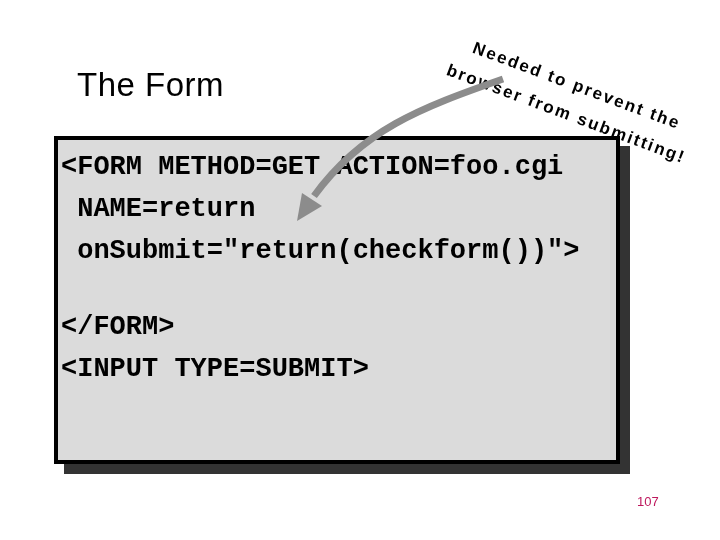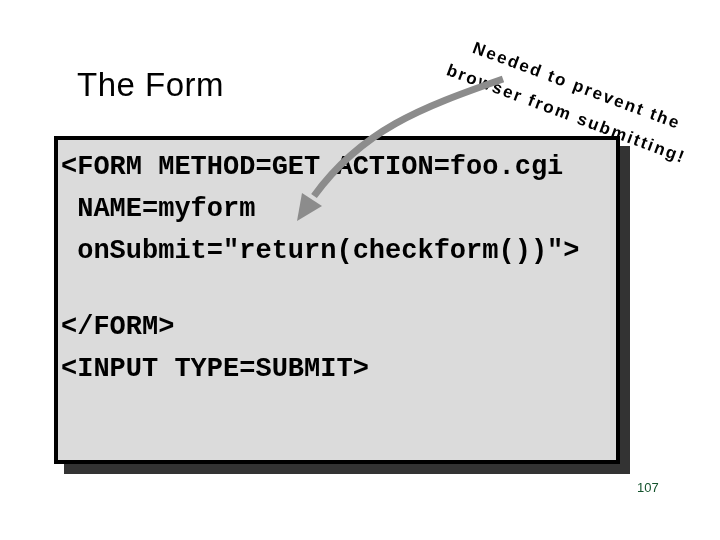--- a/index.html
+++ b/index.html
@@ -74,24 +74,24 @@
     height: 42px;
     white-space: pre;
   }
   .code-line.blank {
     height: 34px;
     line-height: 34px;
   }
   .page-number {
     position: absolute;
     left: 637px;
-    top: 480px;
+    top: 494px;
     font-family: "Liberation Sans", sans-serif;
     font-size: 13px;
-    color: #14532d;
+    color: #be185d;
   }
 </style>
 </head>
 <body>
 
 <div class="stage">
 
   <div class="slide-title">The Form</div>
 
   <div class="annotation">
@@ -99,21 +99,21 @@
     <div>browser from submitting!</div>
   </div>
 
   <svg class="arrow-svg" viewBox="0 0 720 540" xmlns="http://www.w3.org/2000/svg">
     <path d="M 503 79 C 420 108, 362 130, 314 196" fill="none" stroke="#8c8c8c" stroke-width="7"></path>
     <polygon points="297,221 302,193 322,206" fill="#8c8c8c"></polygon>
   </svg>
 
   <div class="code-box">
     <div class="code-line">&lt;FORM METHOD=GET ACTION=foo.cgi</div>
-    <div class="code-line"> NAME=myform</div>
+    <div class="code-line"> NAME=return</div>
     <div class="code-line"> onSubmit="return(checkform())"&gt;</div>
     <div class="code-line blank"></div>
     <div class="code-line">&lt;/FORM&gt;</div>
     <div class="code-line">&lt;INPUT TYPE=SUBMIT&gt;</div>
   </div>
 
   <div class="page-number">107</div>
 
 </div>
 

